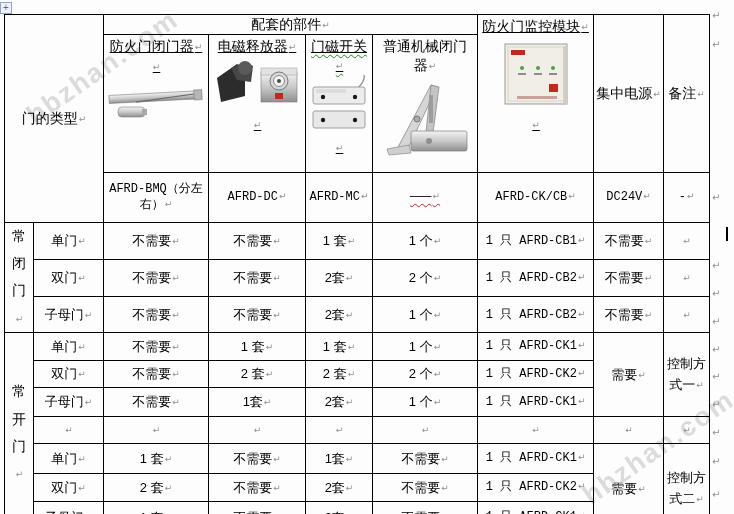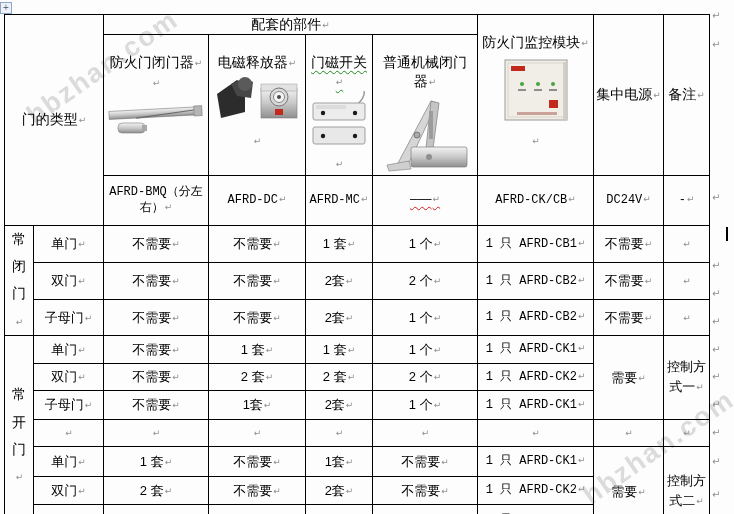--- a/index.html
+++ b/index.html
@@ -18,21 +18,21 @@
   
   table {
     position:absolute; left:4px; top:14px; z-index:2;
     border-collapse:collapse; table-layout:fixed; width:705px; background:transparent;
   }
   td {
     border:1px solid #000; text-align:center; vertical-align:middle;
     font-size:13px; padding:0 2px; overflow:hidden; line-height:1.35;
   }
   .hd { font-size:14px; }
-  .imgcell { vertical-align:top; padding-top:18px; }
+  .imgcell { vertical-align:top; padding-top:2px;text-decoration:underline; }
   .code { font-family:"Liberation Mono", monospace; font-size:12px; }
   .vlabel { display:inline-block; width:1.1em; word-break:break-all; line-height:1.95; font-size:14px; }
   .pm { color:#8f8f8f; font-size:9px; margin-left:1px; vertical-align:1px; font-family:"DejaVu Sans", sans-serif; }
   .pmline { display:block; text-align:center; margin:2px 0; }
   .wavy-green { text-decoration:underline; text-decoration-style:wavy; text-decoration-color:#1e8a1e; text-decoration-thickness:1px; text-underline-offset:3px; }
   .wavy-red   { text-decoration:underline; text-decoration-style:wavy; text-decoration-color:#cc2020; text-decoration-thickness:1px; text-underline-offset:3px; }
   .note-cell { font-size:13px; line-height:1.6; }
   
   #table-handle {
     position:absolute; left:0; top:2px; width:12px; height:12px; z-index:3;

